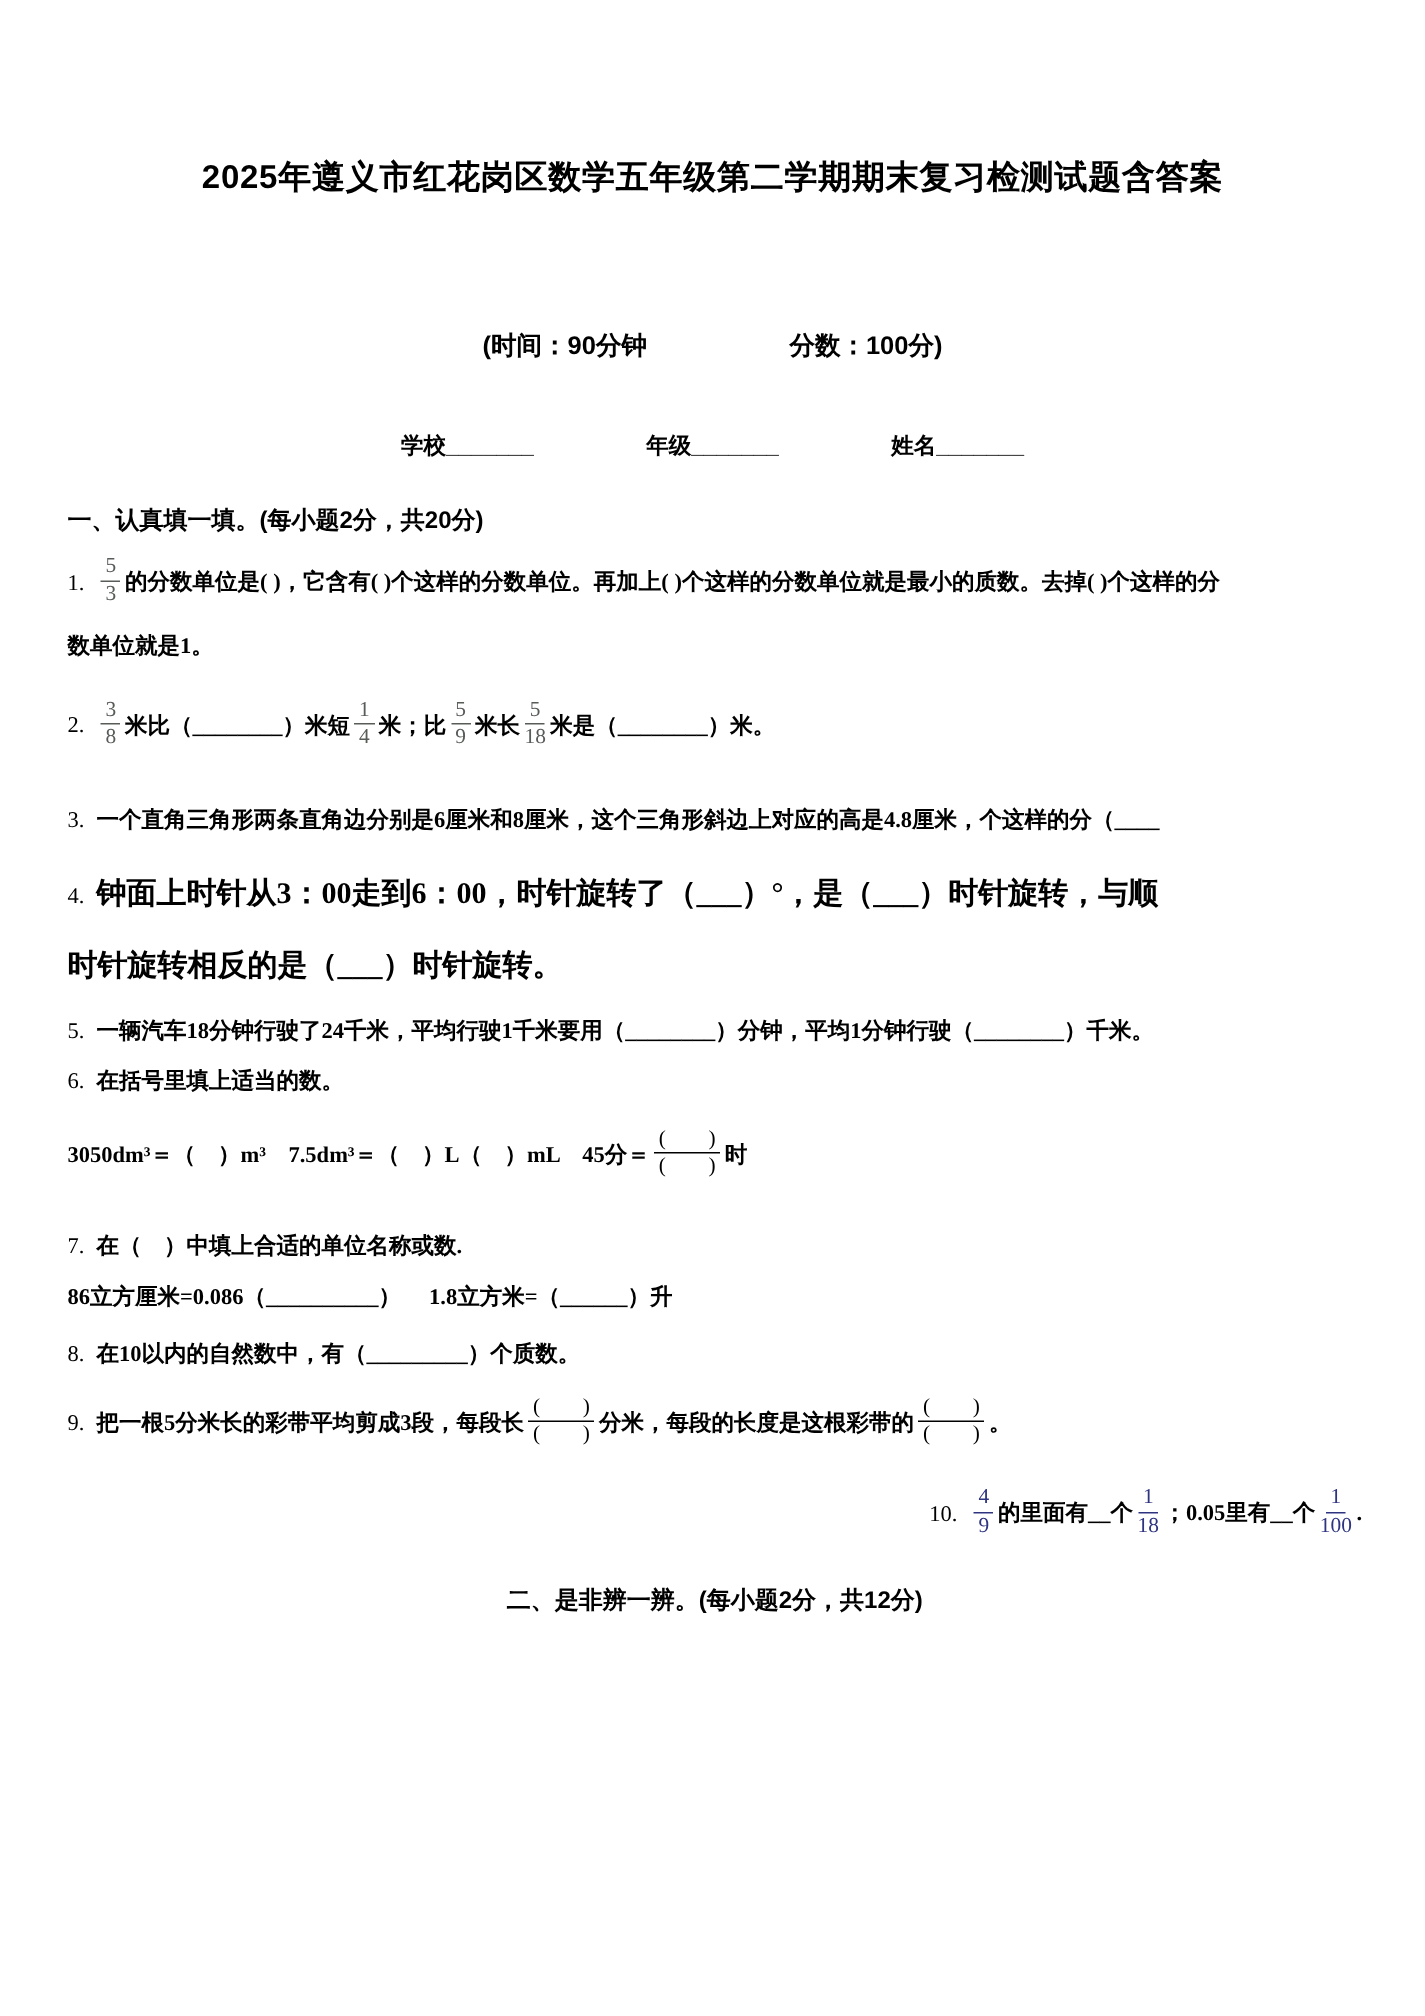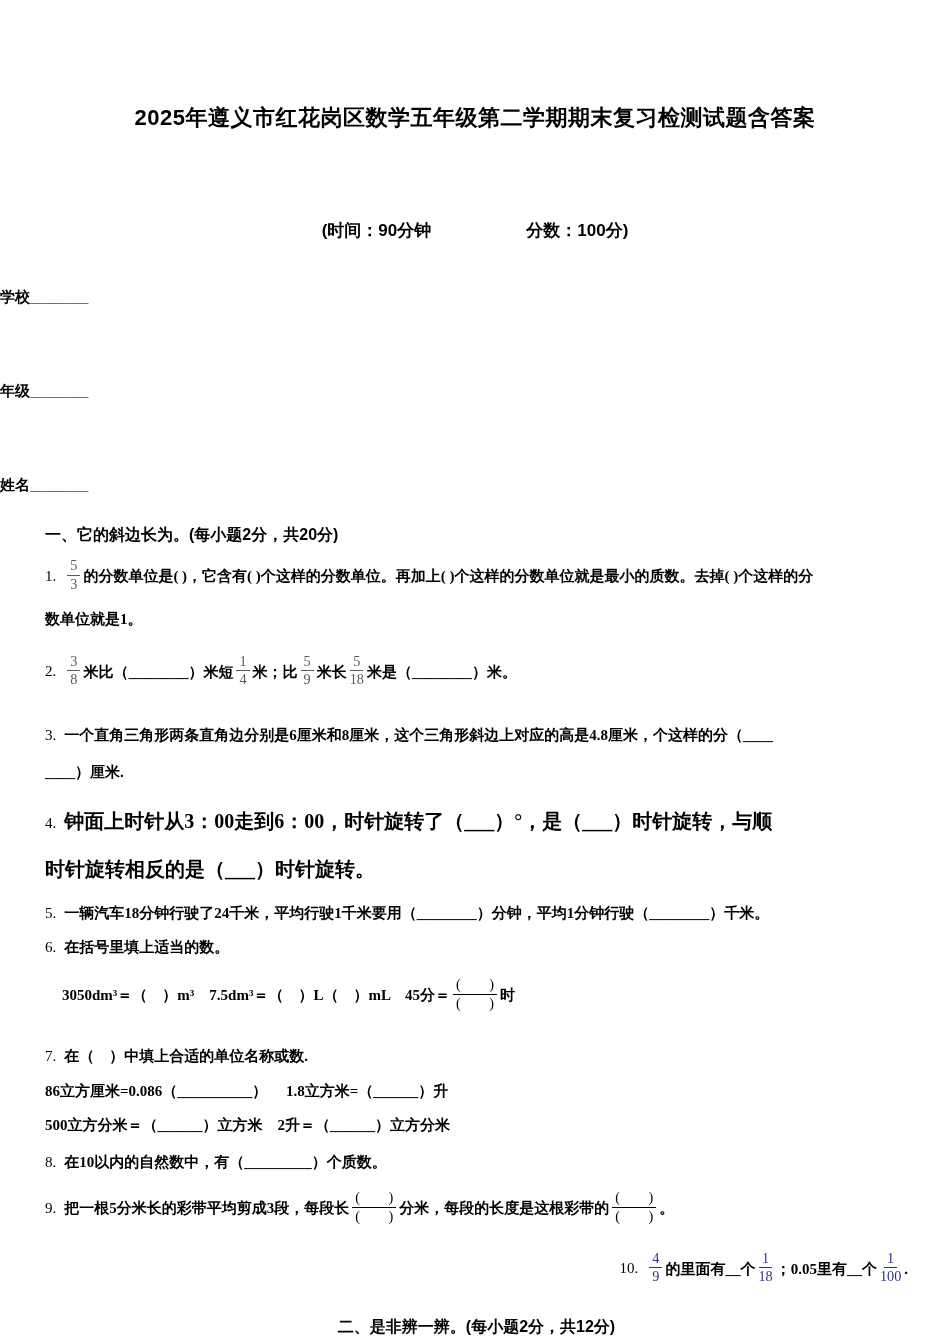--- a/index.html
+++ b/index.html
@@ -1,38 +1,38 @@
 <!DOCTYPE html>
 <html><head>
 <meta charset="utf-8">
 <style>
   html,body{margin:0;padding:0;background:#ffffff;}
   .page{position:relative;width:950px;height:1344px;background:#ffffff;color:#000;overflow:hidden;}
   .title{margin:103px 20px 0;text-align:center;font-family:"Liberation Sans",sans-serif;font-weight:700;font-size:22px;letter-spacing:0.5px;}
   .info-row{margin-top:86px;display:flex;justify-content:center;gap:95px;font-family:"Liberation Sans",sans-serif;font-weight:700;font-size:17px;}
-  .fields-row{margin-top:46px;display:flex;justify-content:center;gap:75px;font-family:"Liberation Sans",sans-serif;font-weight:700;font-size:15px;flex-direction:column;}
+  .fields-row{margin-top:46px;display:flex;justify-content:center;gap:75px;font-family:"Liberation Sans",sans-serif;font-weight:700;font-size:15px;}
   .field{white-space:nowrap;}
   .content{margin:0 42px 0 45px;}
   .section-heading{margin-top:30px;font-family:"Liberation Sans",sans-serif;font-weight:700;font-size:16px;}
   .question{font-family:"Liberation Serif",serif;font-weight:700;font-size:15px;}
   .q-line{line-height:1.55;}
   .q-line + .q-line{margin-top:14px;}
   .q-num{font-weight:400;margin-right:8px;font-family:"Liberation Serif",serif;}
   .q-large{font-size:20px;}
   .q-large .q-num{font-size:15px;}
   .q-large .q-line{line-height:1.5;}
   .q-large .q-line + .q-line{margin-top:18px;}
   
   .q-q1{margin-top:14px;}
   .q-q2{margin-top:24px;}
   .q-q3{margin-top:34px;}
   .q-q4{margin-top:22px;}
   .q-q5{margin-top:18px;}
   .q-q6{margin-top:10px;}
-  .q-q6 .q-line + .q-line{margin-top:20px;margin-left:17px;}
+  .q-q6 .q-line + .q-line{margin-top:20px;}
   .q-q7{margin-top:32px;}
   .q-q7 .q-line + .q-line{margin-top:11px;}
   .q-q8{margin-top:14px;}
   .q-q9{margin-top:18px;}
   .q-q10{margin-top:26px;text-align:right;}
   .sec-2{margin-top:28px;text-align:center;}
   
   .frac{display:inline-flex;flex-direction:column;align-items:center;vertical-align:middle;line-height:1.1;margin:0 3px;font-family:"Liberation Serif",serif;font-weight:400;font-size:0.95em;position:relative;top:-2px;}
   .frac .fr-n{border-bottom:1.5px solid currentColor;padding:0 3px 1px;}
   .frac .fr-d{padding-top:1px;}
@@ -49,21 +49,21 @@
   </div>
 
   <div class="fields-row">
     <span class="field"><span>学校</span><span>_______</span></span>
     <span class="field"><span>年级</span><span>_______</span></span>
     <span class="field"><span>姓名</span><span>_______</span></span>
   </div>
 
   <div class="content" id="sections-root">
       <div class="section sec-1">
-        <div class="section-heading">一、它的斜边长为。(每小题2分，共20分)</div>
+        <div class="section-heading">一、认真填一填。(每小题2分，共20分)</div>
         <div class="question q-q1">
           <div class="q-line"><span class="q-num">1.</span><span class="frac" style="color: rgb(88, 92, 88);">
               <span class="fr-n">5</span>
               <span class="fr-d">3</span>
             </span><span class="q-txt">的分数单位是( )，它含有( )个这样的分数单位。再加上( )个这样的分数单位就是最小的质数。去掉( )个这样的分</span></div>
           <div class="q-line"><span class="q-txt">数单位就是1。</span></div>
         </div>
         <div class="question q-q2">
           <div class="q-line"><span class="q-num">2.</span><span class="frac" style="color: rgb(88, 92, 88);">
               <span class="fr-n">3</span>
@@ -74,40 +74,38 @@
             </span><span class="q-txt">米；比</span><span class="frac" style="color: rgb(88, 92, 88);">
               <span class="fr-n">5</span>
               <span class="fr-d">9</span>
             </span><span class="q-txt">米长</span><span class="frac" style="color: rgb(88, 92, 88);">
               <span class="fr-n">5</span>
               <span class="fr-d">18</span>
             </span><span class="q-txt">米是（________）米。</span></div>
         </div>
         <div class="question q-q3">
           <div class="q-line"><span class="q-num">3.</span><span class="q-txt">一个直角三角形两条直角边分别是6厘米和8厘米，这个三角形斜边上对应的高是4.8厘米，个这样的分（____</span></div>
-          <div class="q-line"><span class="q-txt">____）厘米.</span></div>
         </div>
         <div class="question q-q4 q-large">
           <div class="q-line"><span class="q-num">4.</span><span class="q-txt">钟面上时针从3：00走到6：00，时针旋转了（___）°，是（___）时针旋转，与顺</span></div>
           <div class="q-line"><span class="q-txt">时针旋转相反的是（___）时针旋转。</span></div>
         </div>
         <div class="question q-q5">
           <div class="q-line"><span class="q-num">5.</span><span class="q-txt">一辆汽车18分钟行驶了24千米，平均行驶1千米要用（________）分钟，平均1分钟行驶（________）千米。</span></div>
         </div>
         <div class="question q-q6">
           <div class="q-line"><span class="q-num">6.</span><span class="q-txt">在括号里填上适当的数。</span></div>
           <div class="q-line"><span class="q-txt">3050dm³＝（　）m³　7.5dm³＝（　）L（　）mL　45分＝</span><span class="frac" style="color: rgb(0, 0, 0);">
               <span class="fr-n">(　　)</span>
               <span class="fr-d">(　　)</span>
             </span><span class="q-txt">时</span></div>
         </div>
         <div class="question q-q7">
           <div class="q-line"><span class="q-num">7.</span><span class="q-txt">在（　）中填上合适的单位名称或数.</span></div>
           <div class="q-line"><span class="q-txt">86立方厘米=0.086（__________）　 1.8立方米=（______）升</span></div>
-          <div class="q-line"><span class="q-txt">500立方分米＝（______）立方米　2升＝（______）立方分米</span></div>
         </div>
         <div class="question q-q8">
           <div class="q-line"><span class="q-num">8.</span><span class="q-txt">在10以内的自然数中，有（_________）个质数。</span></div>
         </div>
         <div class="question q-q9">
           <div class="q-line"><span class="q-num">9.</span><span class="q-txt">把一根5分米长的彩带平均剪成3段，每段长</span><span class="frac" style="color: rgb(0, 0, 0);">
               <span class="fr-n">(　　)</span>
               <span class="fr-d">(　　)</span>
             </span><span class="q-txt">分米，每段的长度是这根彩带的</span><span class="frac" style="color: rgb(0, 0, 0);">
               <span class="fr-n">(　　)</span>

